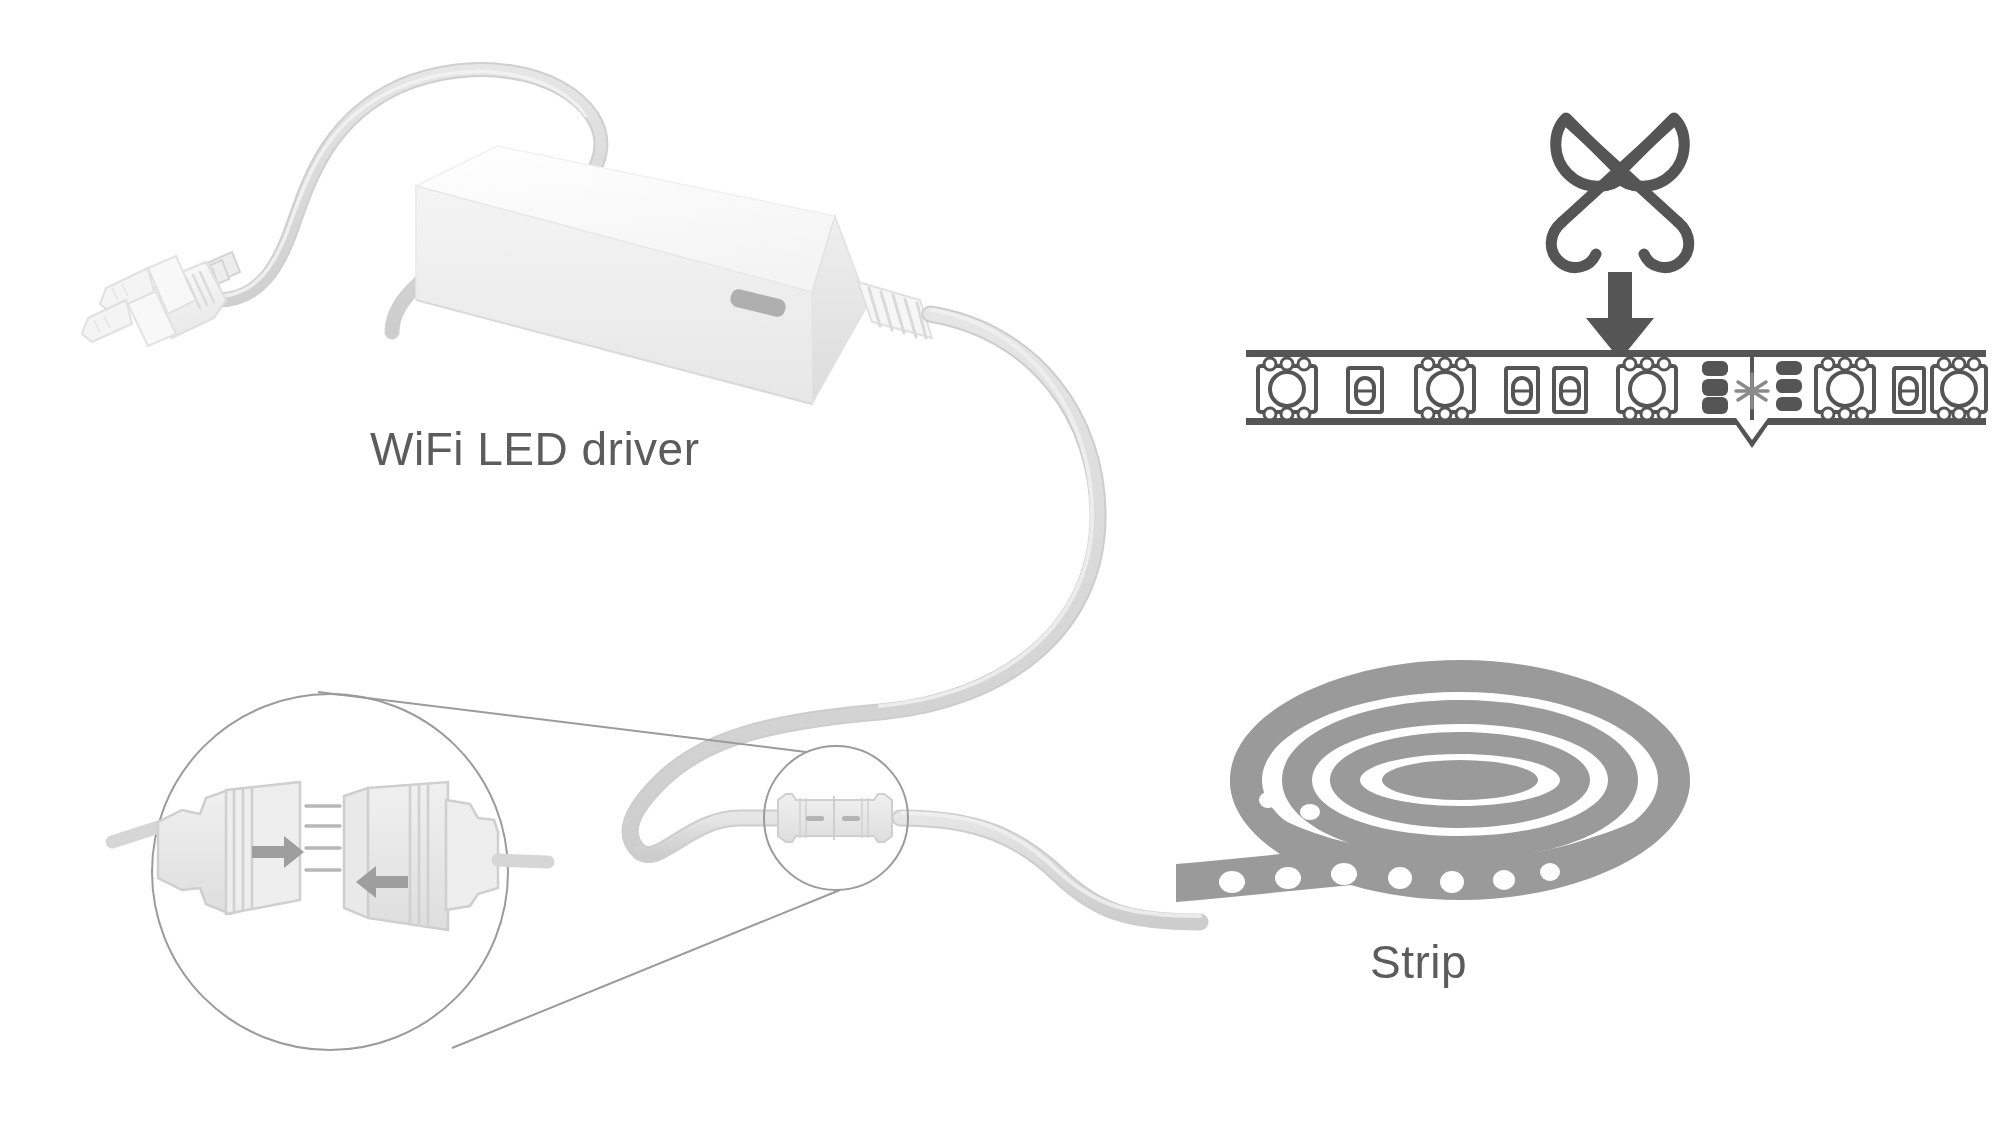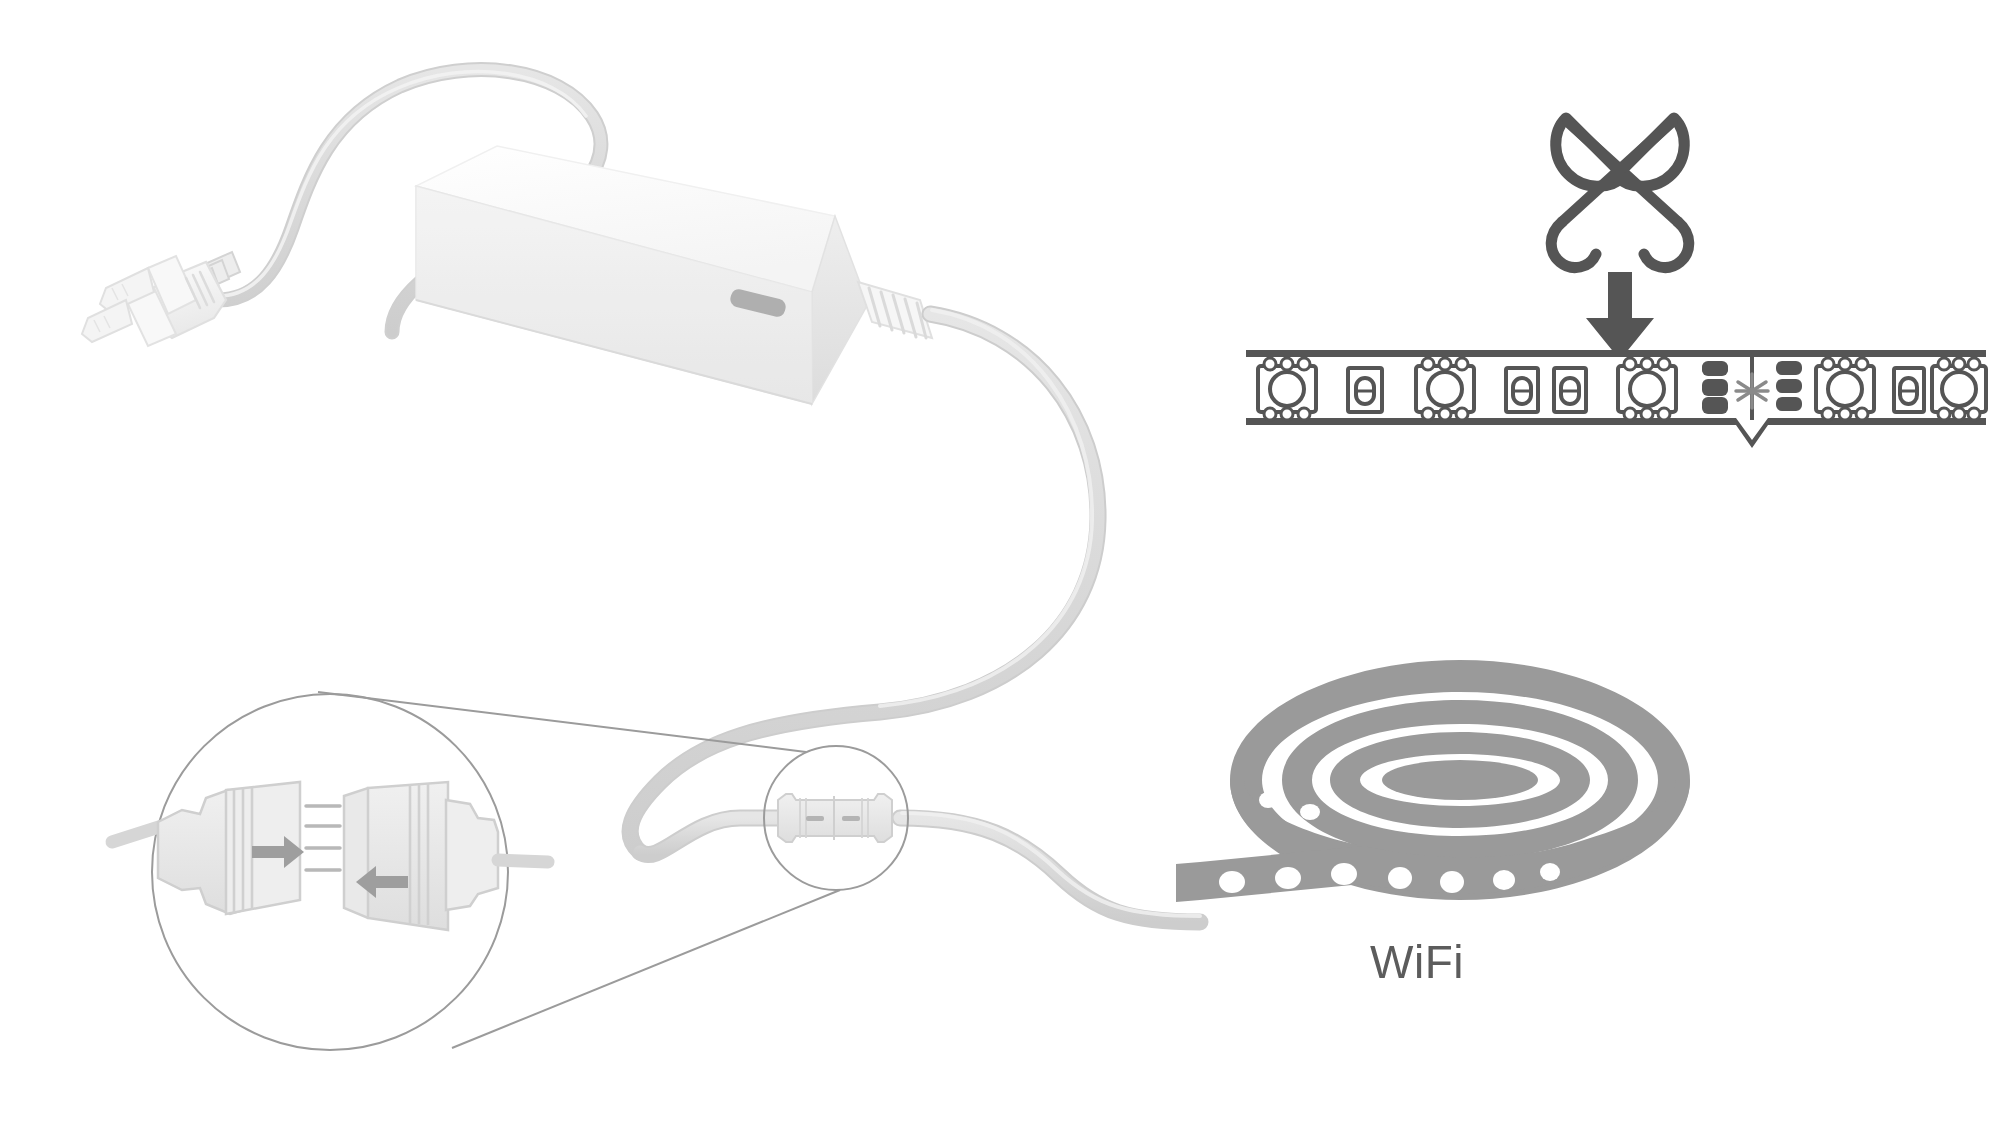--- a/index.html
+++ b/index.html
@@ -388,16 +388,17 @@
       <g stroke="#8a8a8a" stroke-width="3.5" stroke-linecap="round">
         <line x1="1738" y1="382" x2="1766" y2="400"></line>
         <line x1="1766" y1="382" x2="1738" y2="400"></line>
         <line x1="1752" y1="374" x2="1752" y2="408"></line>
         <line x1="1736" y1="391" x2="1768" y2="391"></line>
       </g>
     </g>
 
   </svg>
 
-
-  <div class="label" id="label-strip">WiFi</div>
+  <div class="label" id="label-driver">WiFi LED driver</div>
+
+  <div class="label" id="label-strip">Strip</div>
 
 </div>
 
 </body></html>

